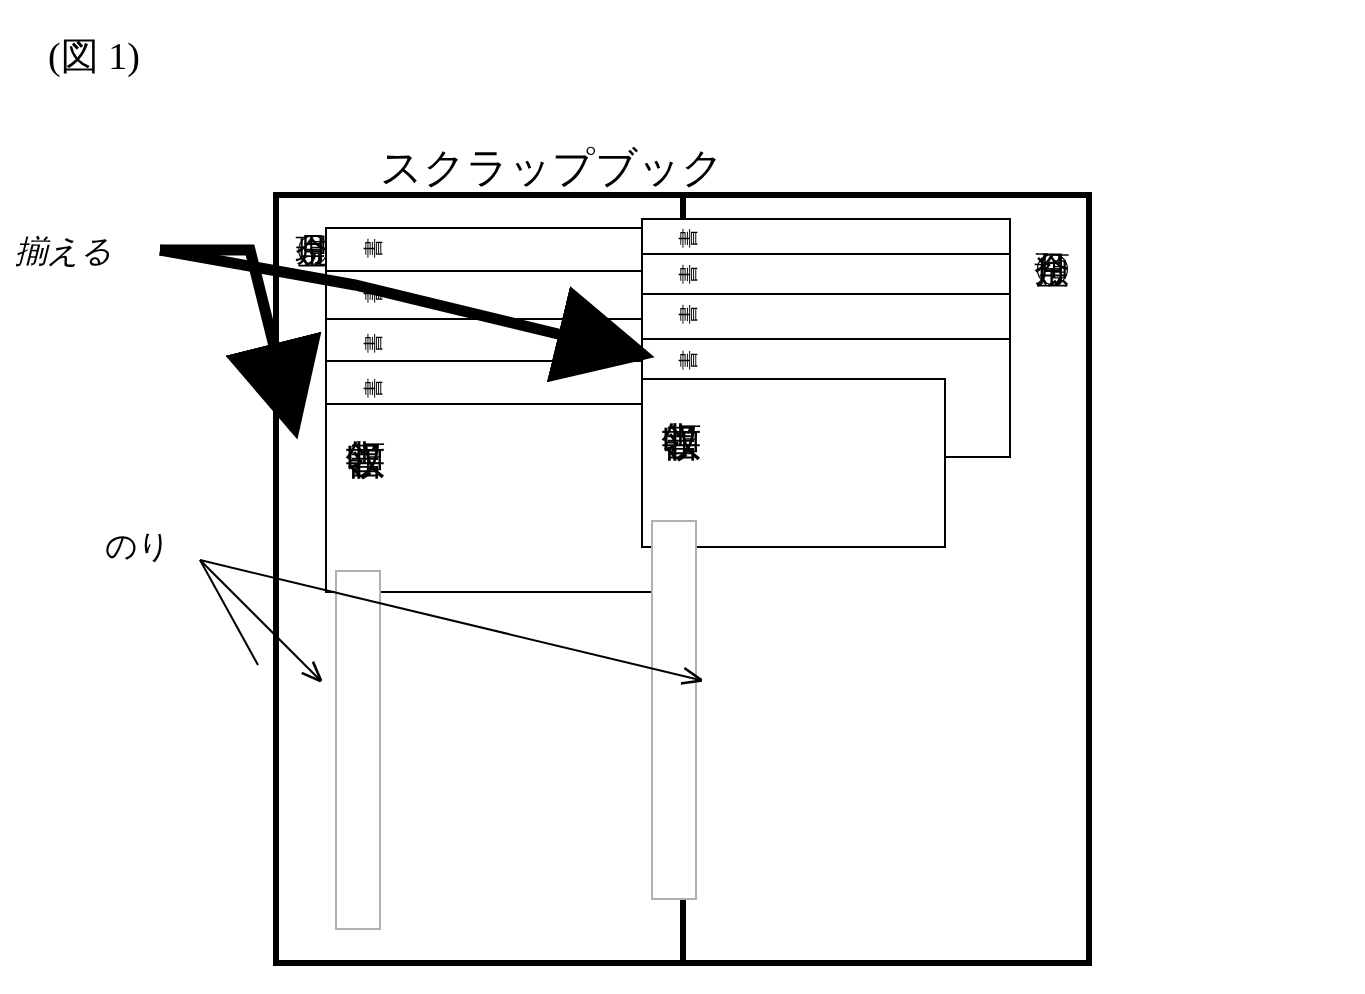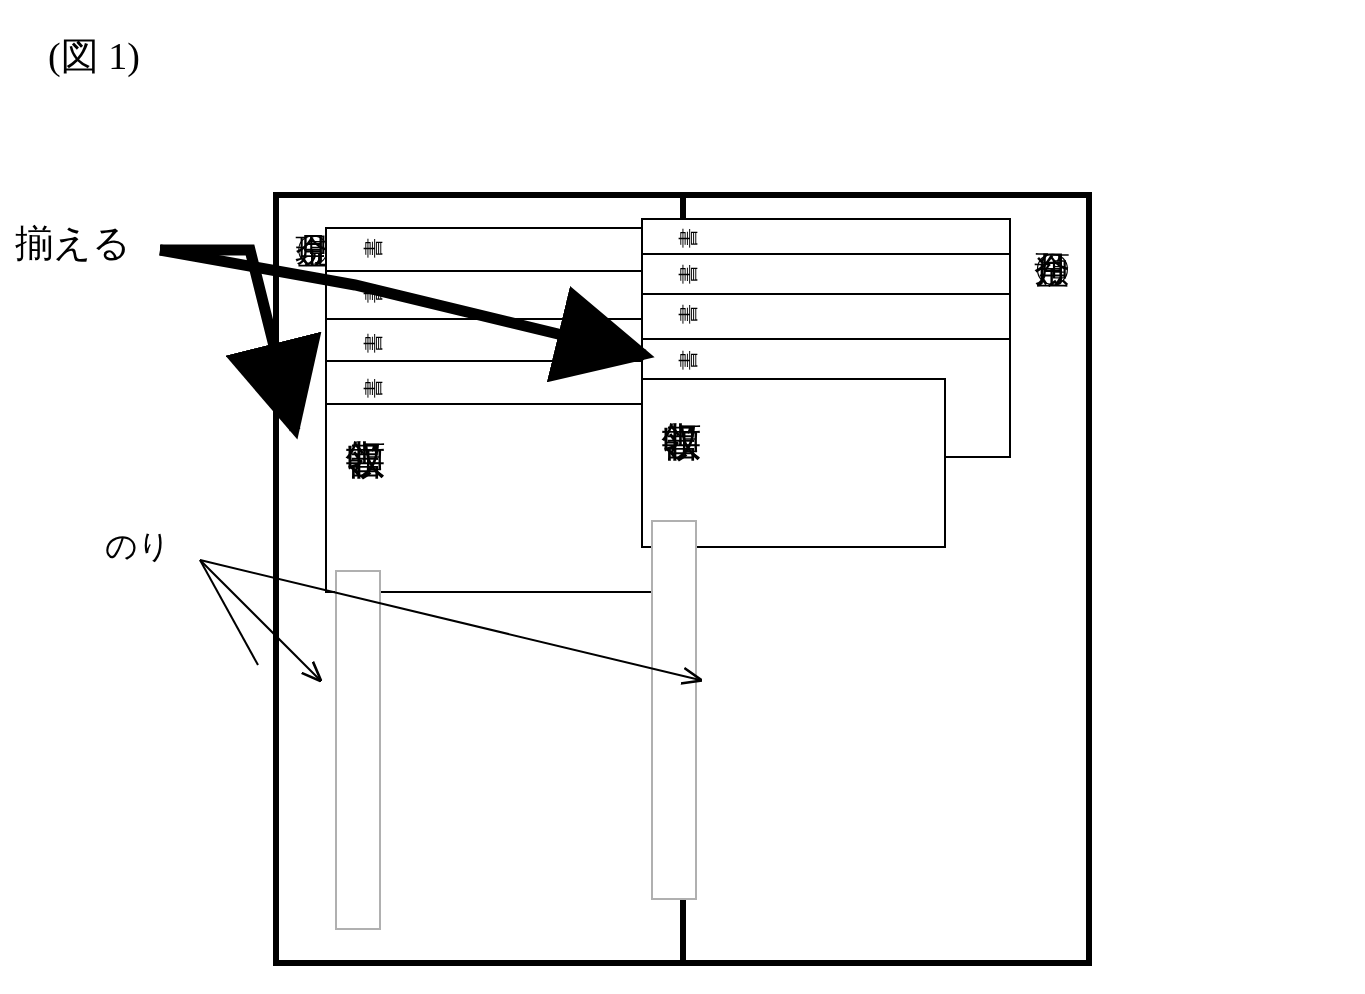--- a/index.html
+++ b/index.html
@@ -1,20 +1,20 @@
 <!DOCTYPE html>
 <html><head>
 <meta charset="utf-8">
 <style>
   html,body{margin:0;padding:0;background:#fff;font-family:"MS Gothic","Yu Gothic","Hiragino Kaku Gothic Pro",sans-serif;}
   #wrap{position:relative;width:1365px;height:994px;}
   .txt{position:absolute;color:#000;white-space:nowrap;}
   .figno{left:48px;top:15px;font-size:38px;font-family:"Yu Mincho","Hiragino Mincho Pro",serif;margin-top:16px;}
   .title{left:380px;top:140px;font-size:42px;}
-  .align-lbl{left:15px;top:218px;font-size:38px;}
+  .align-lbl{left:15px;top:230px;font-size:32px;font-style:italic;}
   .glue-lbl{left:105px;top:525px;font-size:32px;}
   .vtxt{writing-mode:vertical-rl;text-orientation:upright;font-size:34px;}
   .page-label-left{left:290px;top:208px;}
   .page-label-right{left:1027px;top:225px;font-size:36px;}
   .receipt-label-left{left:339px;top:408px;font-size:40px;}
   .receipt-label-right{left:655px;top:390px;font-size:40px;}
   
   .book{position:absolute;left:273px;top:192px;width:819px;height:774px;border:6px solid #000;box-sizing:border-box;}
   .spine{position:absolute;left:680px;top:192px;width:0;height:774px;border-left:6px solid #000;}
   
@@ -23,20 +23,21 @@
   
   .glue{position:absolute;background:#fff;border:2px solid #b0b0b0;box-sizing:border-box;}
   svg{position:absolute;left:0;top:0;}
 </style>
 </head>
 <body>
 
 <div id="wrap">
 
   <div class="txt figno">(図 1)</div>
+  <div class="txt title">スクラップブック</div>
   <div class="txt align-lbl">揃える</div>
   <div class="txt glue-lbl">のり</div>
 
   <div class="book"></div>
   <div class="spine"></div>
 
   <div class="txt vtxt page-label-left">〇月現金</div>
   <div class="txt vtxt page-label-right">〇月預金</div>
 
   <div class="rec" style="left:325px;top:227px;width:350px;height:130px;"></div>

